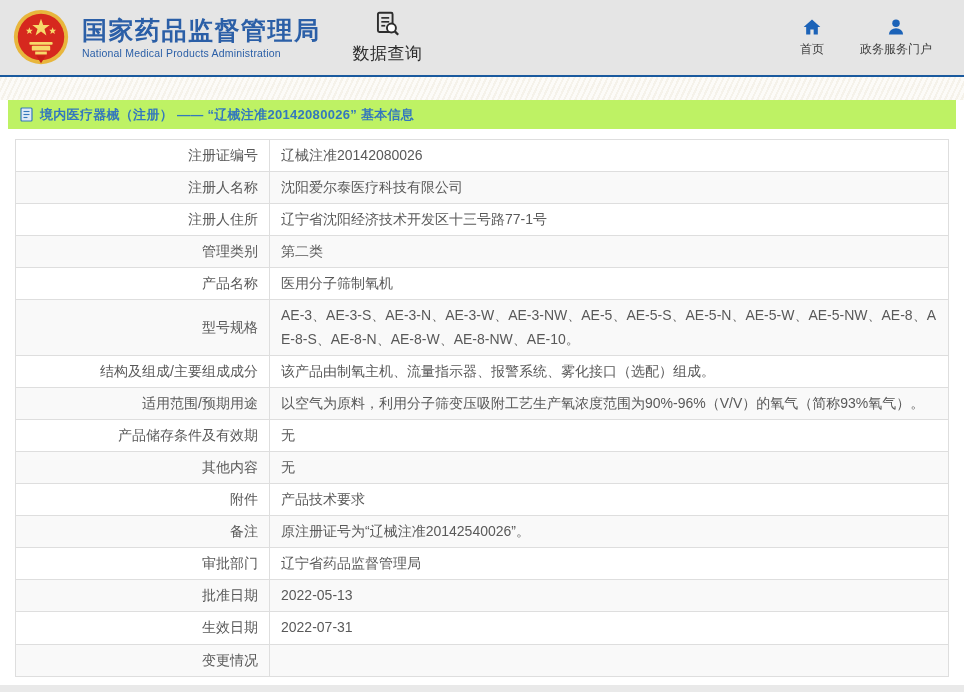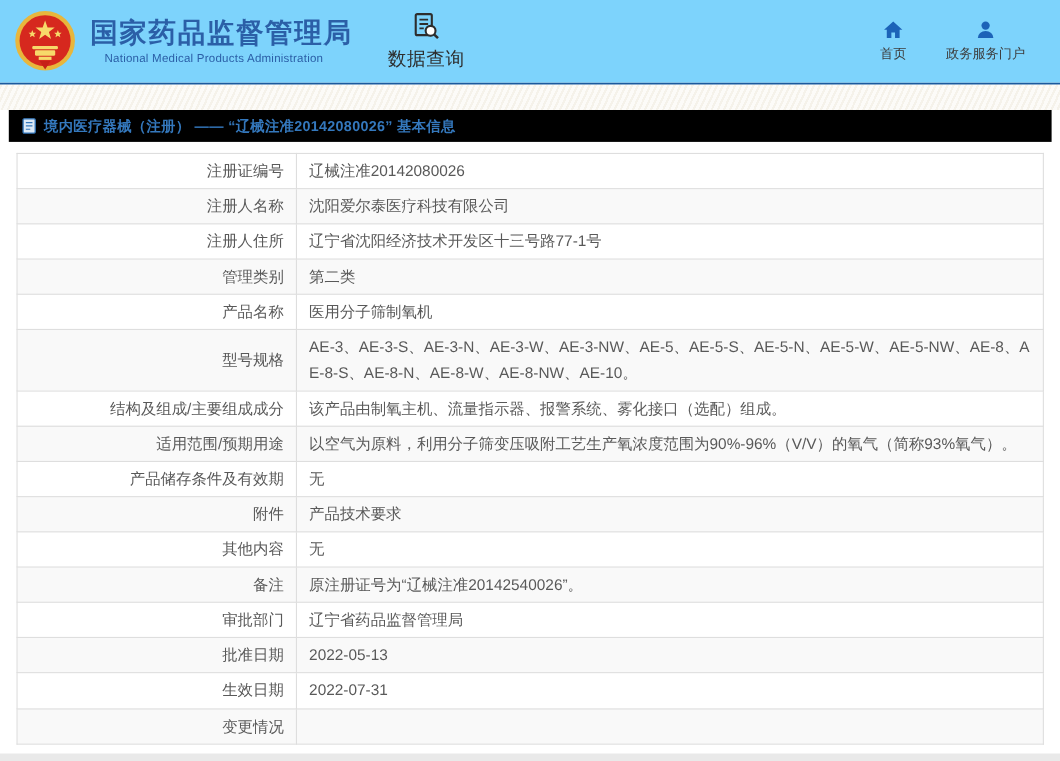--- a/index.html
+++ b/index.html
@@ -1,45 +1,45 @@
 <!DOCTYPE html>
 <html><head>
 <meta charset="utf-8">
 <style>
   * { margin: 0; padding: 0; box-sizing: border-box; }
   html, body { width: 964px; height: 692px; background: #fff; overflow: hidden; }
   body { font-family: "Liberation Sans", "DejaVu Sans", sans-serif; position: relative; }
 
   
   .header {
-    height: 75px; background: #7dd3fc; display: flex; align-items: center;
+    height: 75px; background: #e5e5e5; display: flex; align-items: center;
     padding: 0 0 0 10px; position: relative;
   }
   .logo { width: 62px; height: 62px; flex: 0 0 auto; }
   .brand { margin-left: 10px; display: flex; flex-direction: column; justify-content: center; }
   .brand-cn { font-size: 25px; font-weight: bold; color: #2b5fa7; letter-spacing: 1.5px; line-height: 1.15; }
-  .brand-en { font-size: 10.5px; color: #2b5fa7; margin-top: 3px; letter-spacing: 0.2px; margin-left: 13px; }
+  .brand-en { font-size: 10.5px; color: #2b5fa7; margin-top: 3px; letter-spacing: 0.2px; }
   .data-query { display: flex; align-items: center; margin-left: 32px; gap: 5px; cursor: pointer; flex-direction: column; }
   .data-query svg { width: 27px; height: 27px; }
   .data-query-label { font-size: 17px; color: #2d2d2d; font-weight: 500; letter-spacing: 0.5px; }
   .header-nav { margin-left: auto; display: flex; align-items: center; gap: 36px; padding-right: 32px; }
   .nav-item { display: flex; flex-direction: column; align-items: center; gap: 4px; cursor: pointer; }
   .nav-item svg { width: 20px; height: 20px; }
   .nav-label { font-size: 12px; color: #3c3c3c; white-space: nowrap; }
 
   
   .blue-line { height: 2px; background: #1a5a9e; }
   .hatch-band {
     height: 23px;
     background: repeating-linear-gradient(115deg, #f5f2ea 0px, #f5f2ea 2px, #fcfbf8 2px, #fcfbf8 5px);
   }
 
   
   .title-bar {
-    margin: 0 8px; height: 29px; background: #000000;
+    margin: 0 8px; height: 29px; background: #bef264;
     display: flex; align-items: center; padding-left: 12px; gap: 6px;
   }
   .title-bar svg { width: 14px; height: 15px; flex: 0 0 auto; }
   .page-title { font-size: 13px; font-weight: bold; color: #3478bd; letter-spacing: 0.3px; }
 
   
   .table-wrap { margin: 10px 15px 0 15px; }
   table.info {
     width: 100%; border-collapse: collapse; table-layout: fixed;
     border: 1px solid #cfcfcf;
@@ -165,27 +165,27 @@
     <td class="lbl">适用范围/预期用途</td>
     <td class="val">以空气为原料，利用分子筛变压吸附工艺生产氧浓度范围为90%-96%（V/V）的氧气（简称93%氧气）。</td>
   </tr>
 
   <tr>
     <td class="lbl">产品储存条件及有效期</td>
     <td class="val">无</td>
   </tr>
 
   <tr>
+    <td class="lbl">其他内容</td>
+    <td class="val">无</td>
+  </tr>
+
+  <tr>
     <td class="lbl">附件</td>
     <td class="val">产品技术要求</td>
-  </tr>
-
-  <tr>
-    <td class="lbl">其他内容</td>
-    <td class="val">无</td>
   </tr>
 
   <tr>
     <td class="lbl">备注</td>
     <td class="val">原注册证号为“辽械注准20142540026”。</td>
   </tr>
 
   <tr>
     <td class="lbl">审批部门</td>
     <td class="val">辽宁省药品监督管理局</td>

